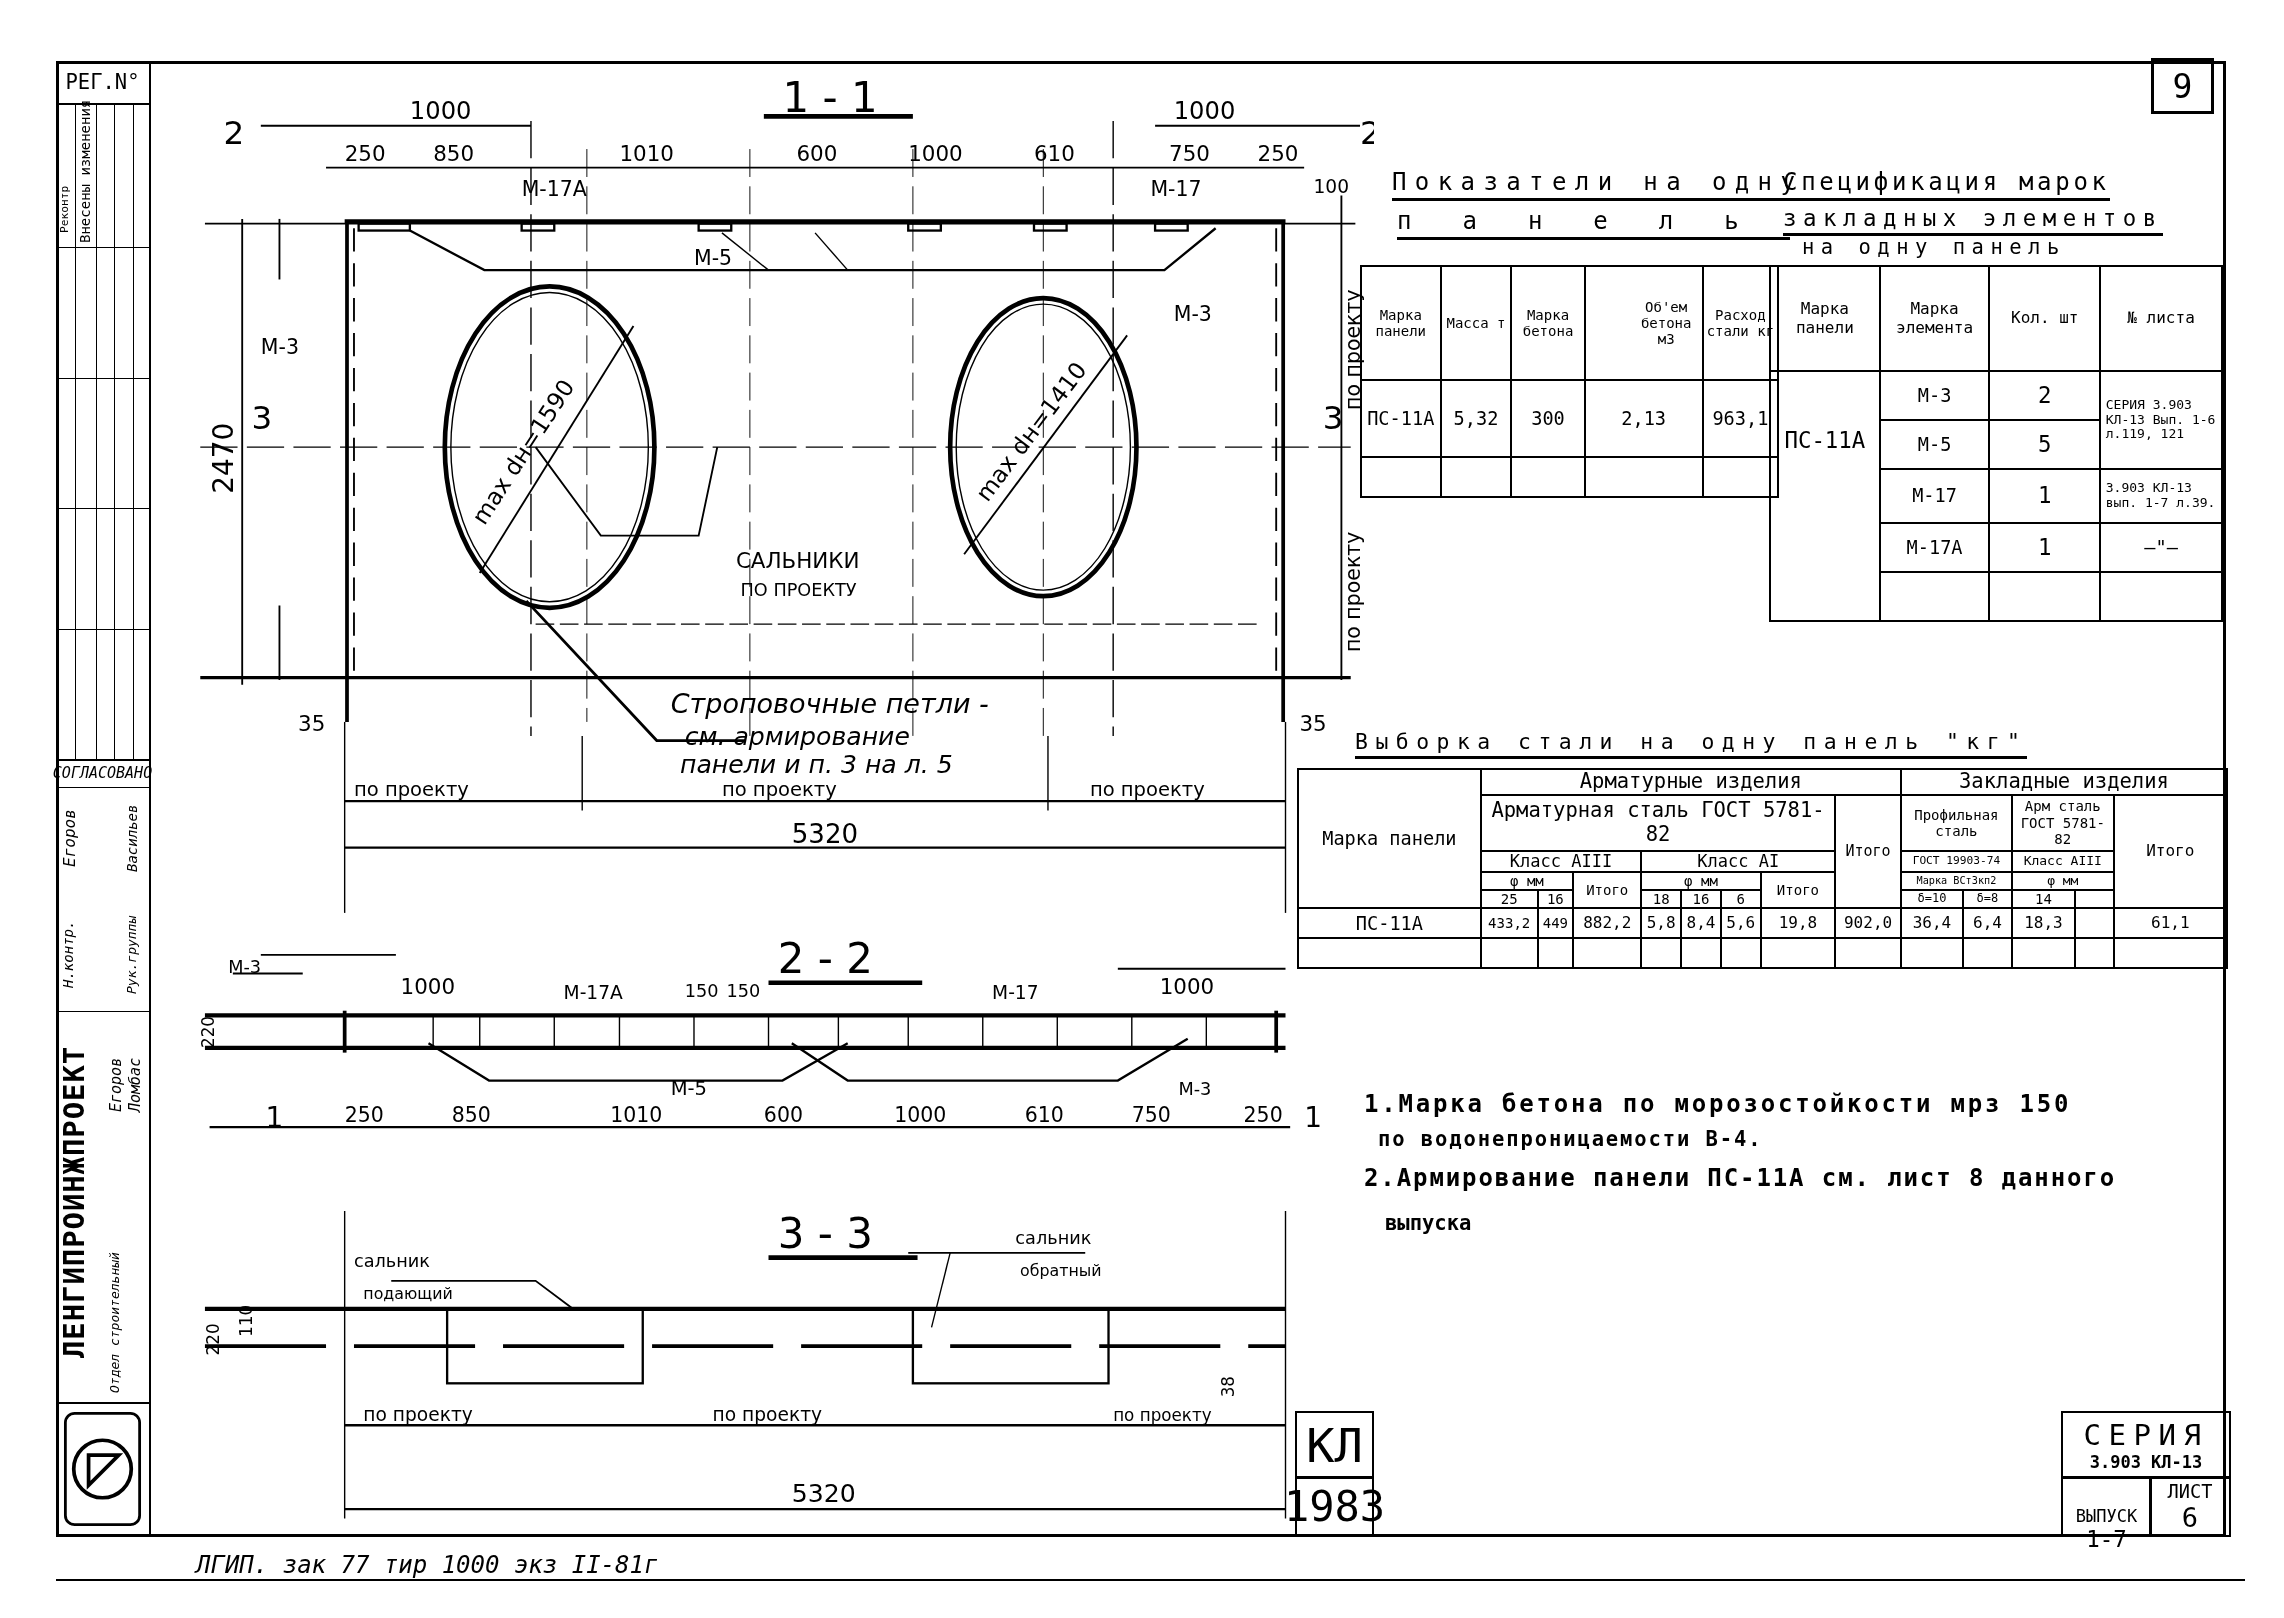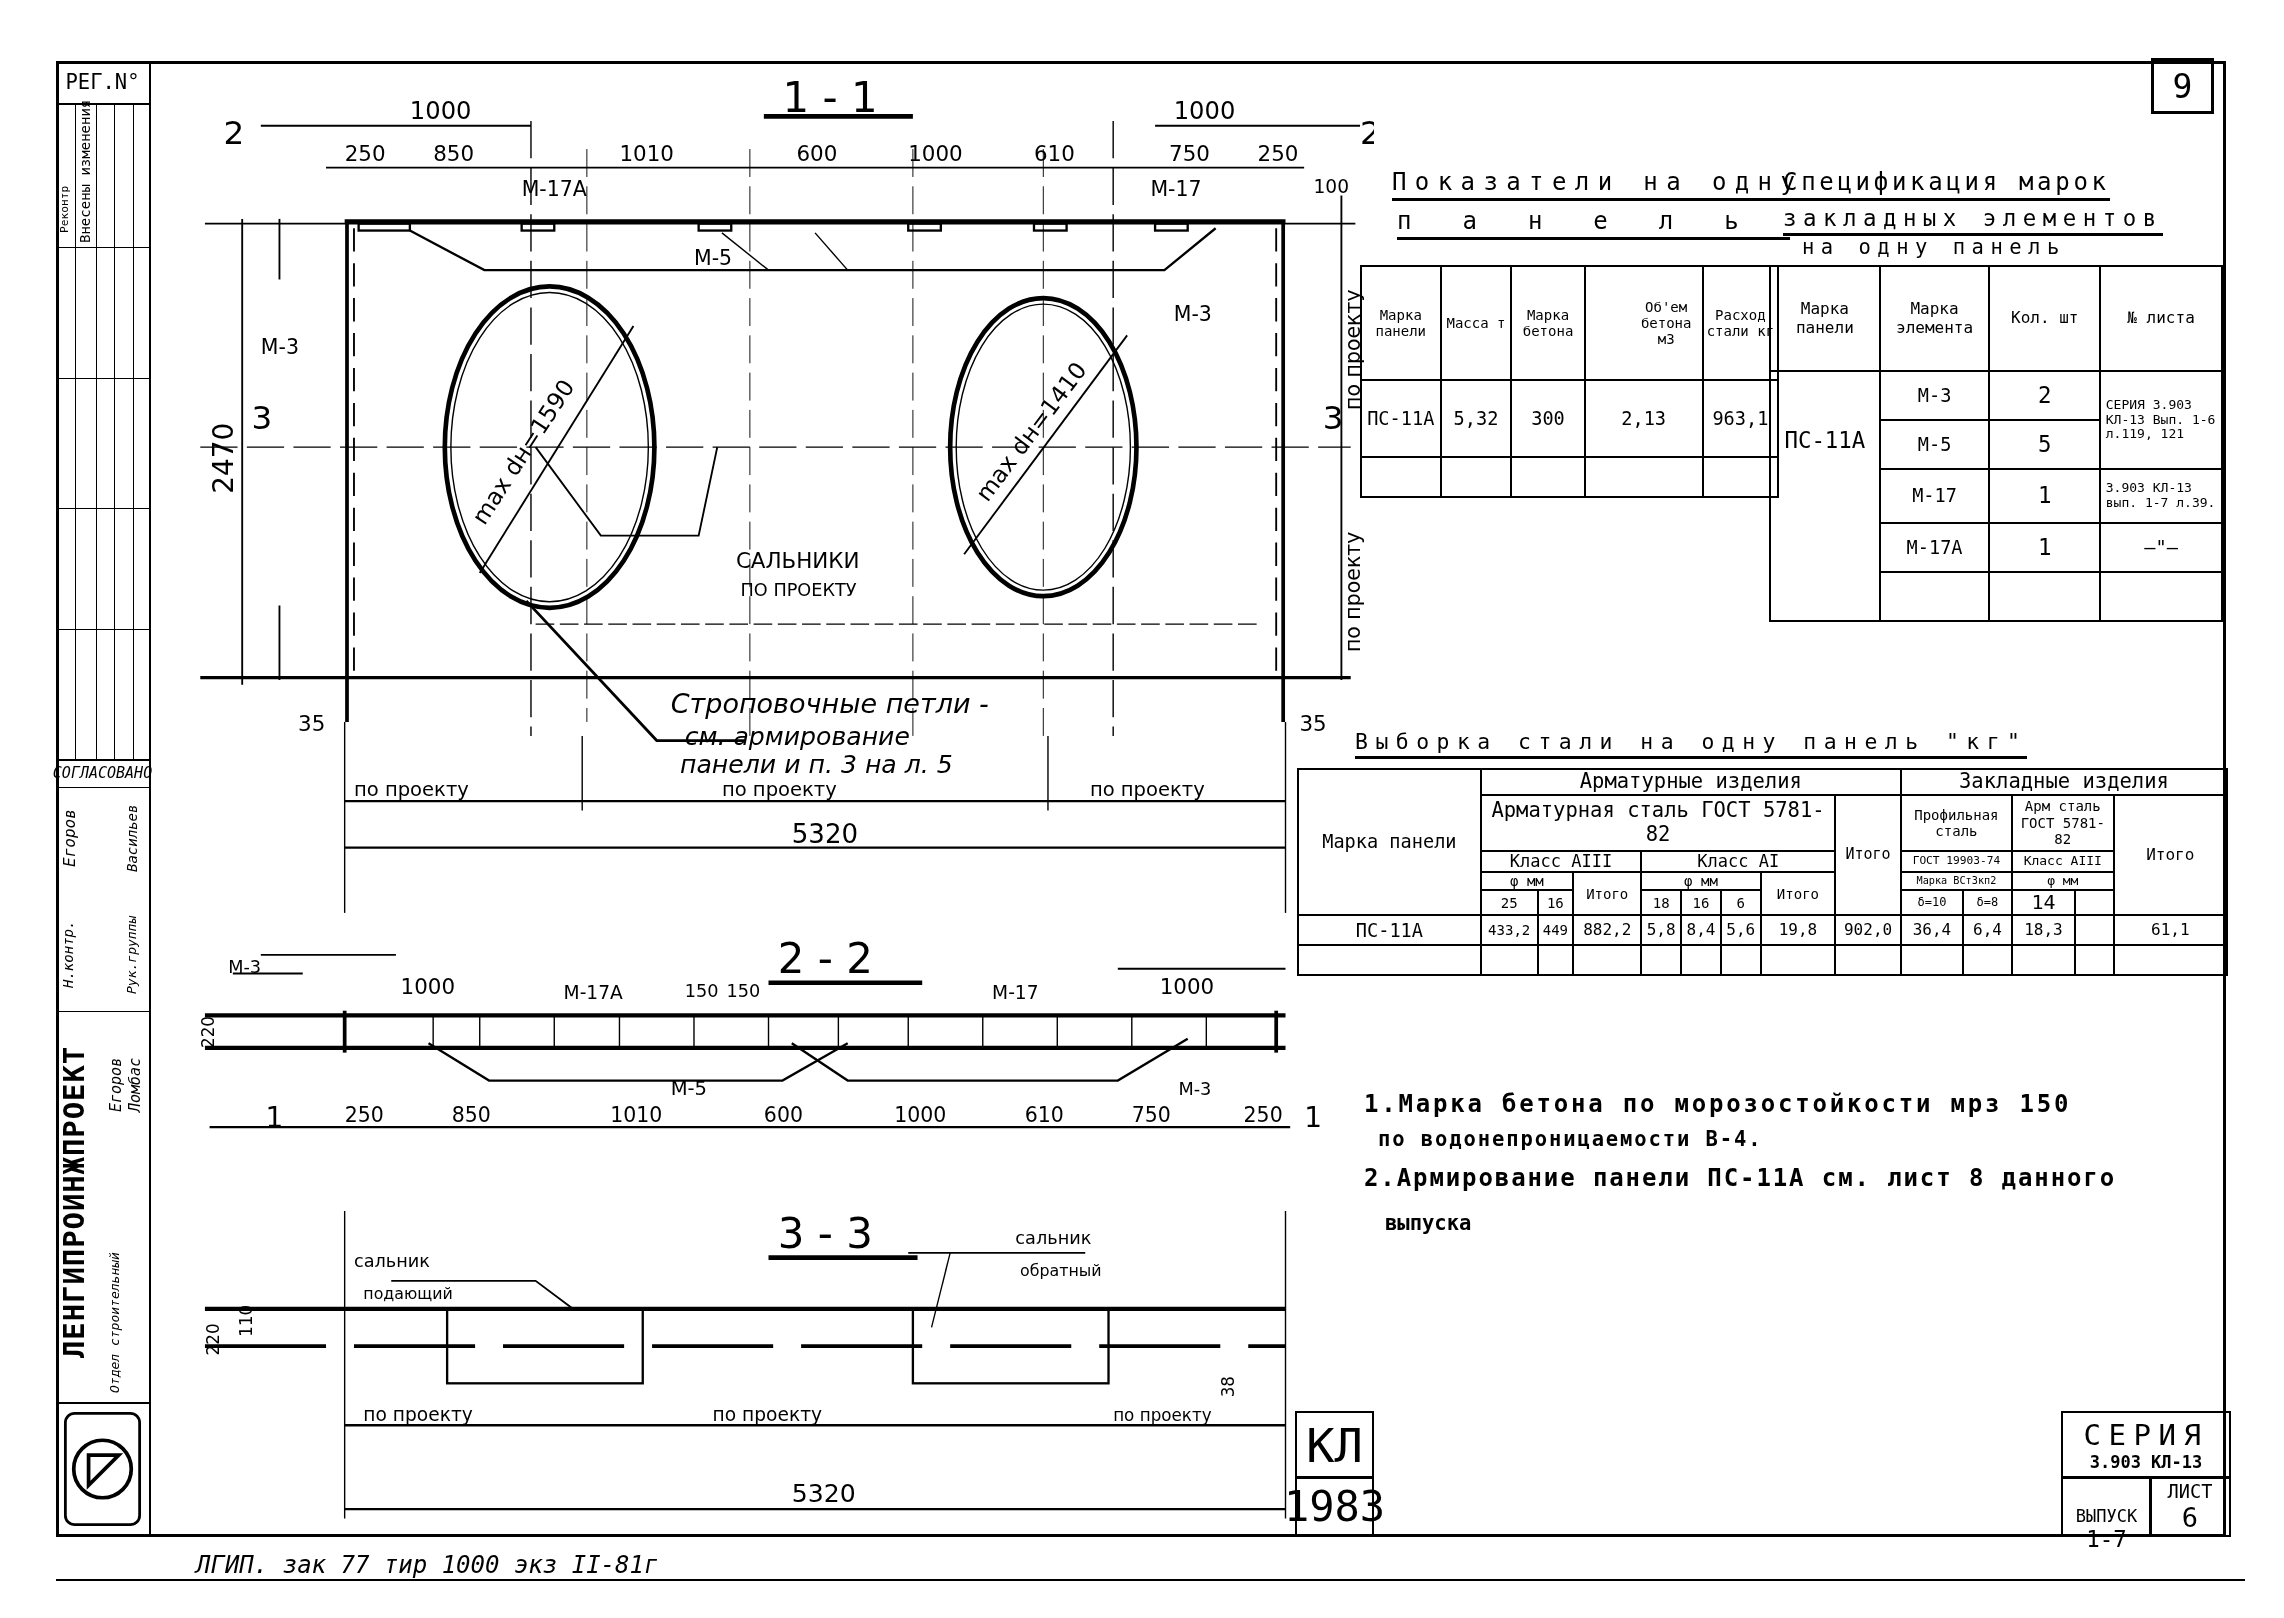--- a/index.html
+++ b/index.html
@@ -332,21 +332,21 @@
     <td colspan="2" style="font-size:13px;">φ мм</td>
   </tr>
   <tr style="height:17.7px;font-size:14px;margin-left:16px;">
     <td style="width:25.6px;font-size:14px;">25</td>
     <td style="width:25.6px;font-size:14px;">16</td>
     <td style="width:23px;font-size:14px;">18</td>
     <td style="width:23px;font-size:14px;">16</td>
     <td style="width:23px;font-size:14px;">6</td>
     <td style="width:30px;font-size:12px;">δ=10</td>
     <td style="width:30px;font-size:12px;">δ=8</td>
-    <td style="width:47px;font-size:20px;border-radius:9px;">14</td>
+    <td style="width:47px;font-size:14px;border-radius:9px;">14</td>
     <td style="width:28px;font-size:14px;"></td>
   </tr>
   <tr style="height:30px;font-size:17px;">
     <td style="font-size:18.6px;">ПС-11А</td>
     <td style="font-size:14px;">433,2</td>
     <td style="font-size:14px;">449</td>
     <td style="font-size:16px;">882,2</td>
     <td style="font-size:16px;">5,8</td>
     <td style="font-size:16px;">8,4</td>
     <td style="font-size:16px;">5,6</td>

